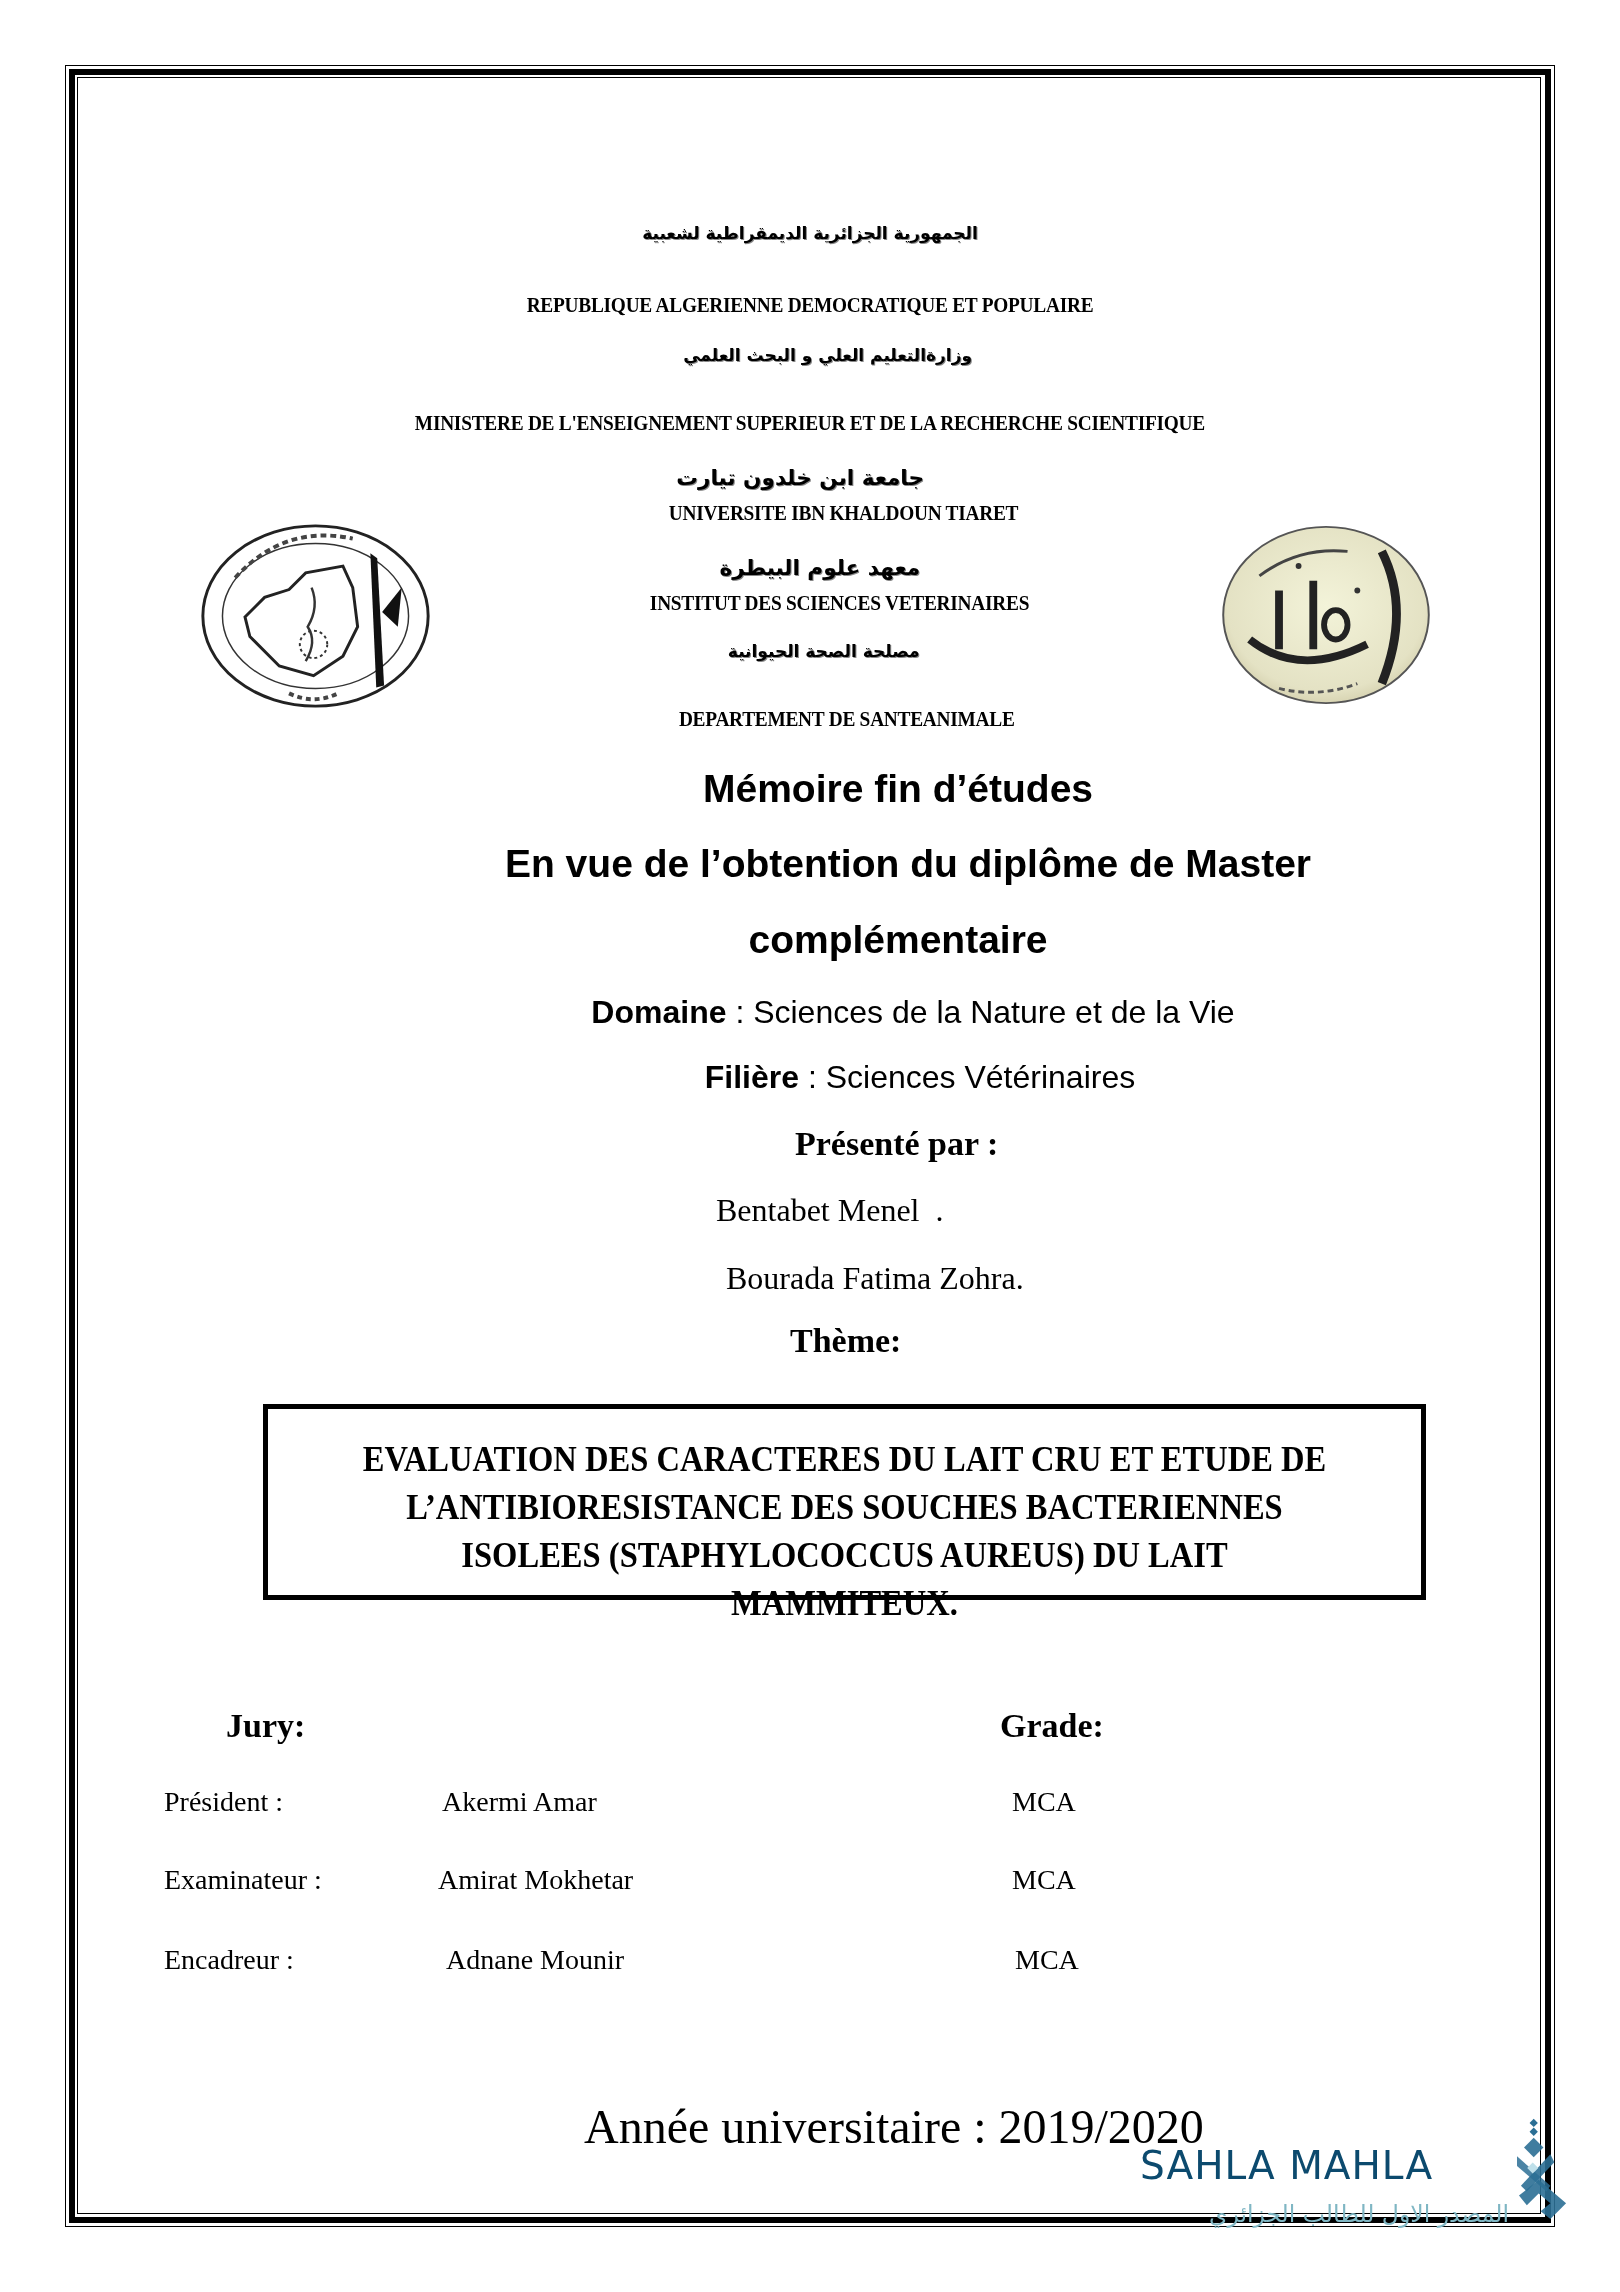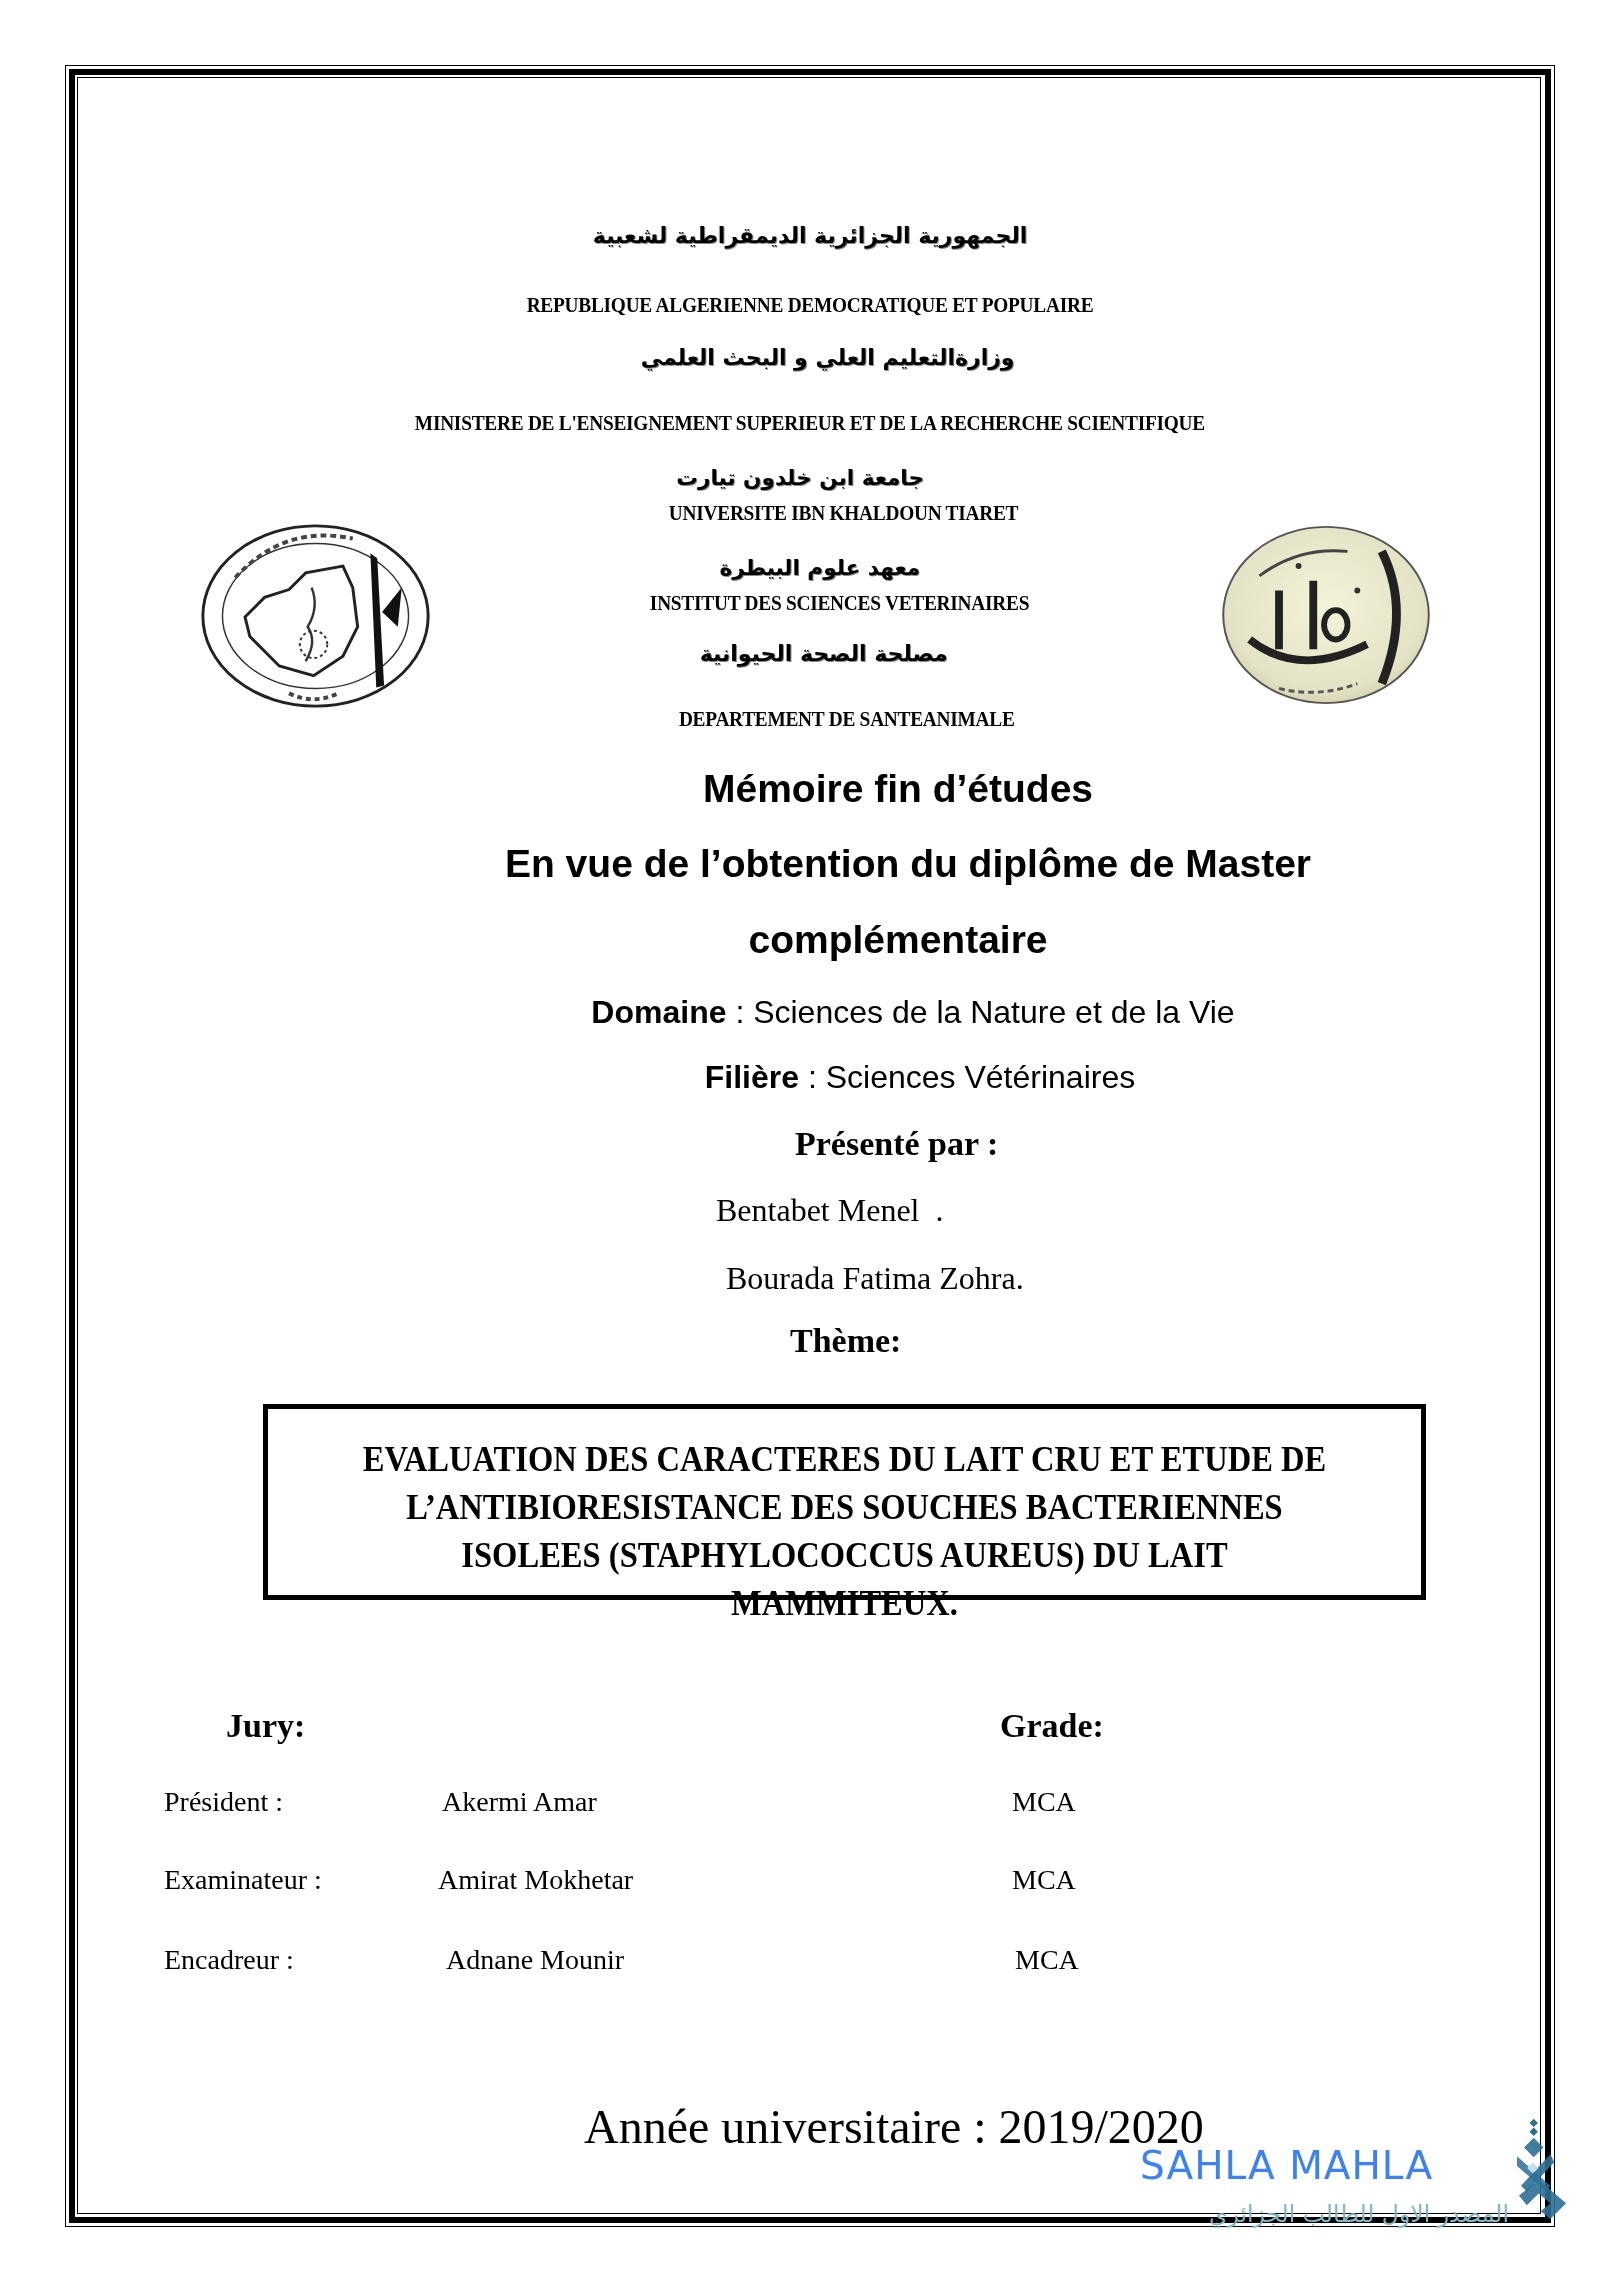--- a/index.html
+++ b/index.html
@@ -3,40 +3,40 @@
 <meta charset="utf-8">
 <style>
   html, body { margin: 0; padding: 0; background: #ffffff; }
   body { width: 1620px; height: 2293px; position: relative; overflow: hidden; color: #000; }
   .abs { position: absolute; }
   .frame-outer { left: 65px; top: 65px; width: 1490px; height: 2162px; border: 1.5px solid #000; box-sizing: border-box; }
   .frame-thick { left: 69px; top: 69px; width: 1482px; height: 2154px; border: 6.9px solid #000; box-sizing: border-box; }
   .frame-inner { left: 77px; top: 77px; width: 1464px; height: 2137px; border: 1.5px solid #000; box-sizing: border-box; }
 
   .center-line { left: 0; width: 1620px; text-align: center; white-space: nowrap; }
-  .ar { font-family: "DejaVu Sans", sans-serif; font-weight: bold; font-size: 22px; direction: rtl; text-shadow: 1px 1px 0 #888; }
+  .ar { font-family: "DejaVu Sans", sans-serif; font-weight: bold; font-size: 17px; direction: rtl; text-shadow: 1px 1px 0 #888; }
   .hdr { font-family: "Liberation Serif", serif; font-weight: bold; font-size: 22px; letter-spacing: -0.3px; }
   .hdr span { display: inline-block; transform: scaleX(0.88); }
 
   .title { font-family: "Liberation Sans", sans-serif; font-weight: bold; font-size: 39px; }
   .field { font-family: "Liberation Sans", sans-serif; font-size: 32px; }
   .field b { font-weight: bold; }
   .serif-bold { font-family: "Liberation Serif", serif; font-weight: bold; font-size: 34px; }
   .serif { font-family: "Liberation Serif", serif; font-size: 32px; }
 
   .theme-box { left: 263px; top: 1404px; width: 1163px; height: 196px; border: 5.9px solid #000; box-sizing: border-box; }
   .theme-text { position: absolute; left: 0; top: 26.5px; width: 100%; text-align: center; font-family: "Liberation Serif", serif; font-weight: bold; font-size: 35px; line-height: 48px; }
   .theme-text span.l { display: block; white-space: nowrap; }
 
   .jury-head { font-family: "Liberation Serif", serif; font-weight: bold; font-size: 34px; }
   .jury-cell { font-family: "Liberation Serif", serif; font-size: 28px; white-space: nowrap; }
 
   .year { font-family: "Liberation Serif", serif; font-size: 48px; white-space: nowrap; }
 
-  .wm-title { font-family: "DejaVu Sans", sans-serif; font-size: 39px; color: #3b82f6; letter-spacing: 1px; white-space: nowrap; }
+  .wm-title { font-family: "DejaVu Sans", sans-serif; font-size: 39px; color: #0c4a6e; letter-spacing: 1px; white-space: nowrap; }
   .wm-sub { font-family: "DejaVu Sans", sans-serif; font-size: 23.5px; color: #7fb6c3; direction: rtl; white-space: nowrap; }
 </style>
 </head>
 <body>
 
 <div class="abs frame-outer"></div>
 <div class="abs frame-thick"></div>
 <div class="abs frame-inner"></div>
 
 <div class="abs center-line ar" style="top:223px;">الجمهورية الجزائرية الديمقراطية لشعبية</div>

